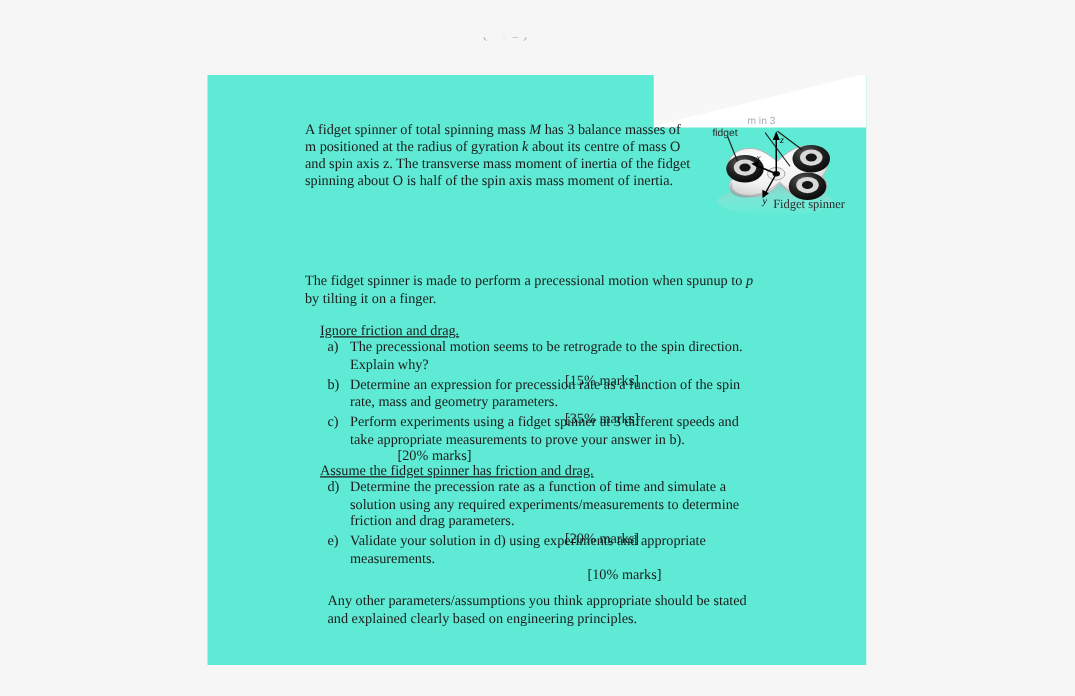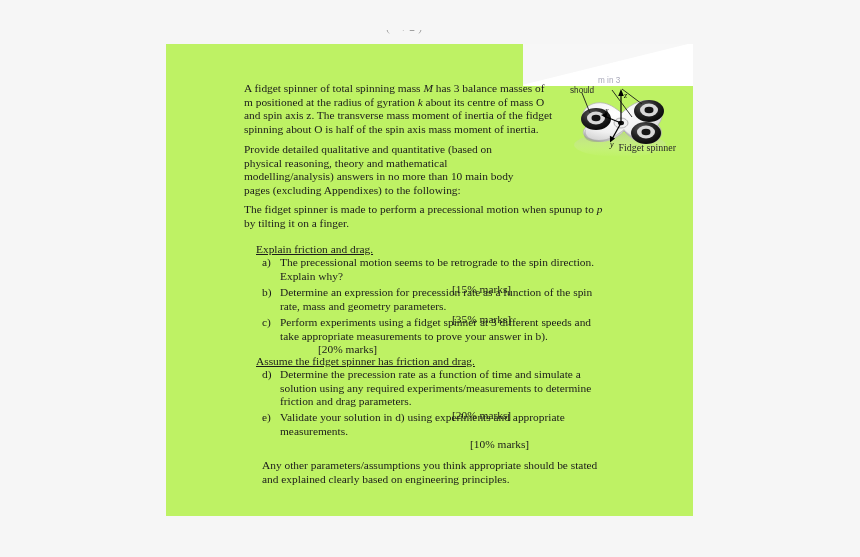--- a/index.html
+++ b/index.html
@@ -13,24 +13,24 @@
     background: #f6f6f6;
     font-family: "Liberation Serif", serif;
     overflow: hidden;
     position: relative;
   }
 
   
   #page-sheet {
     position: absolute;
     left: 166px;
-    top: 44px;
+    top: 60px;
     width: 527px;
     height: 472px;
-    background: #bef264;
+    background: #5eead4;
     overflow: hidden;
   }
 
   
   #corner-fold {
     position: absolute;
     top: 0;
     right: 0;
     width: 170px;
     height: 42px;
@@ -186,25 +186,24 @@
   <div class="clipped-text">( +  /  2 )  =</div>
 </div>
 
 <div id="page-sheet">
 
   <div id="corner-fold-2"></div>
   <div id="corner-fold"></div>
 
   <div class="doc-text" id="para-intro"><span>A fidget spinner of total spinning mass </span><i>M</i><span> has 3 balance masses of m positioned at the radius of gyration </span><i>k</i><span> about its centre of mass O and spin axis z. The transverse mass moment of inertia of the fidget spinning about O is half of the spin axis mass moment of inertia.</span></div>
 
-  <div class="doc-text" id="para-provide">Provide detailed qualitative and quantitative (based on physical reasoning, theory and mathematical modelling/analysis) answers in no more than 10 main body pages (excluding Appendixes) to the following:</div>
 
   <div class="doc-text" id="para-precess"><span>The fidget spinner is made to perform a precessional motion when spunup to </span><i>p</i><span> by tilting it on a finger.</span></div>
 
-  <div class="sect-head" id="head-ignore">Explain friction and drag.</div>
+  <div class="sect-head" id="head-ignore">Ignore friction and drag.</div>
 
   <div class="q-item" id="q-a">
     <span class="q-label">a)</span>
     <span class="q-body"><span>The precessional motion seems to be retrograde to the spin direction. Explain why?</span><span class="marks marks-line">[15% marks]</span></span>
   </div>
 
   <div class="q-item" id="q-b">
     <span class="q-label">b)</span>
     <span class="q-body"><span>Determine an expression for precession rate as a function of the spin rate, mass and geometry parameters.</span><span class="marks marks-line">[35% marks]</span></span>
   </div>
@@ -301,17 +300,17 @@
       <g stroke="#1a1a1a" stroke-width="0.9" fill="none">
         <line x1="18" y1="22" x2="26" y2="42"></line>
         <line x1="58" y1="18" x2="78" y2="33"></line>
         <line x1="48" y1="19" x2="68" y2="46"></line>
       </g>
     </svg>
   </div>
 
   <div id="figure-masses-clipped">m  in 3</div>
 
-  <div id="figure-masses-label">should</div>
+  <div id="figure-masses-label">fidget</div>
 
   <div id="figure-caption">Fidget spinner</div>
 
 </div>
 
 </body></html>

